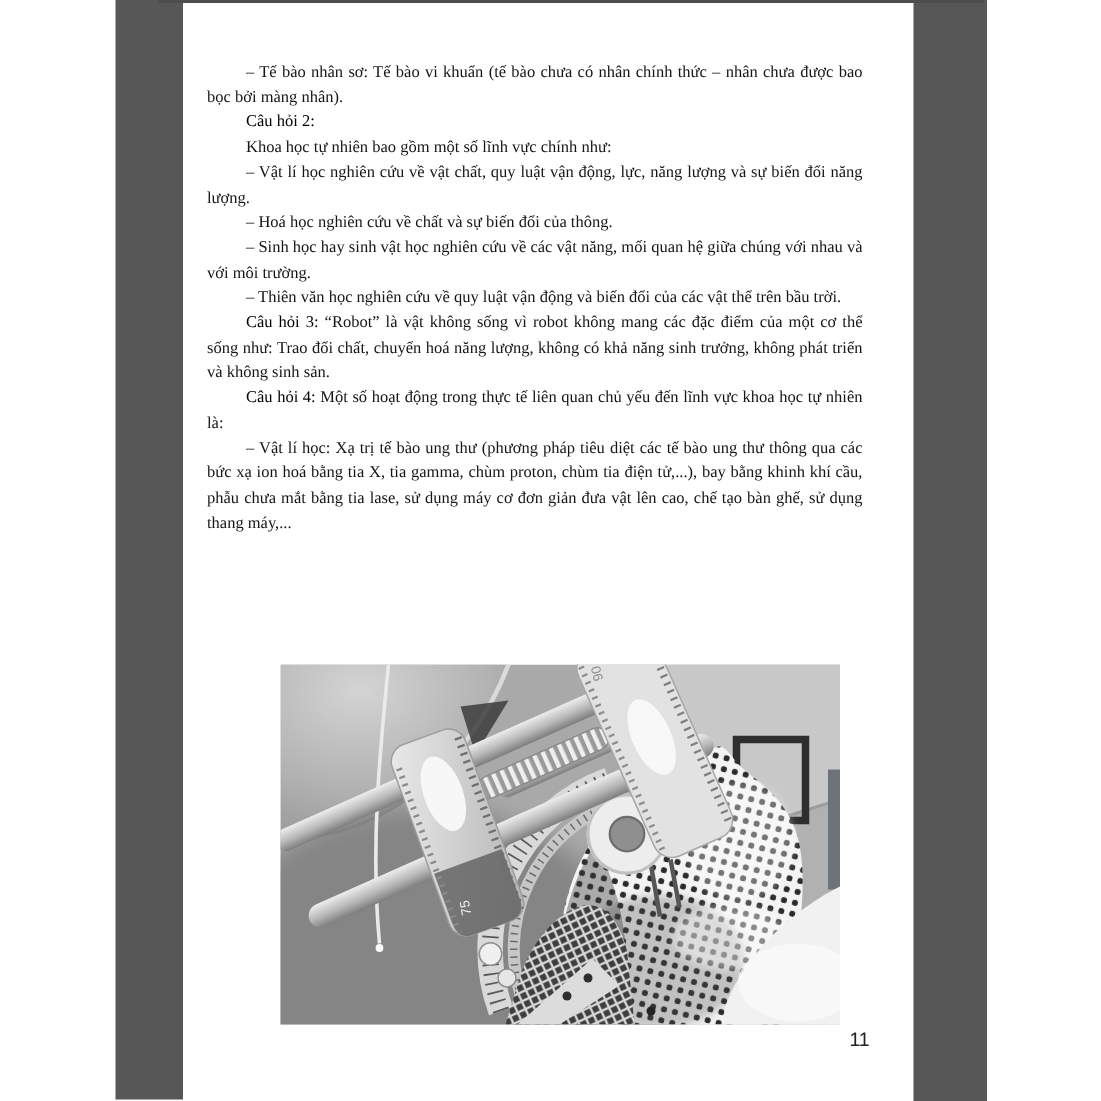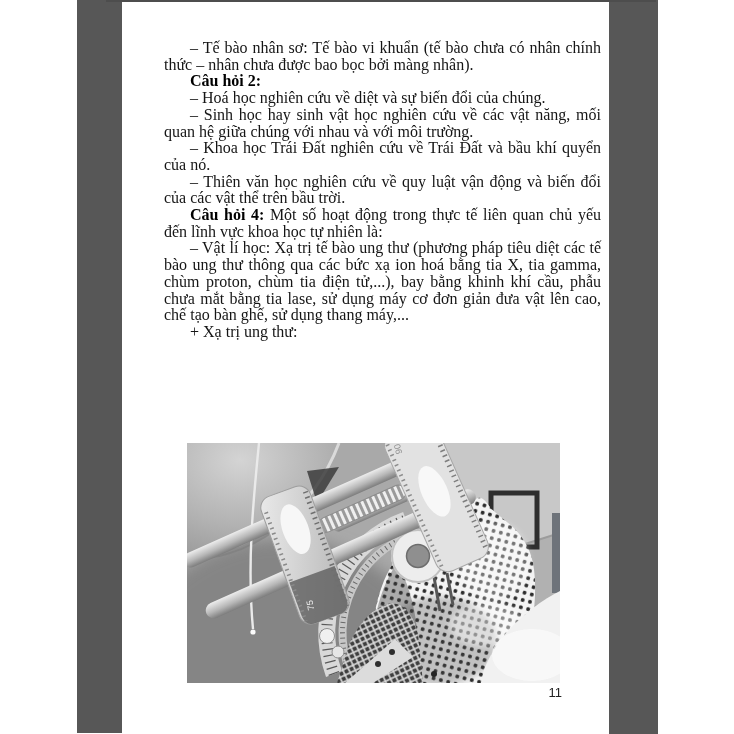--- a/index.html
+++ b/index.html
@@ -6,50 +6,51 @@
   body{
     width:734px;height:734px;position:relative;background:#ffffff;
     overflow:hidden;
     font-family:"Liberation Serif", serif;
   }
   .side-bar{position:absolute;top:0;background:#575757;}
   .bar-left{left:77px;width:45px;height:733px;}
   .bar-right{left:609px;width:49px;height:734px;}
   .top-rule{position:absolute;left:106px;top:0;width:550px;height:2px;background:#4d4d4d;}
   .page-text{
-    position:absolute;left:164px;top:40px;width:437px;
-    font-size:16px;line-height:16.7px;color:#151515;
+    position:absolute;left:138px;top:40px;width:437px;
+    font-size:11px;line-height:16.7px;color:#151515;
     text-align:justify;
   }
   .page-text p{margin:0;text-indent:26px;}
-  .page-text b{font-weight:bold;color:#000;}
+  .page-text b{font-weight:normal;color:#000;}
   .photo{position:absolute;left:187px;top:443px;width:373px;height:240px;}
   .page-number{
-    position:absolute;left:532px;top:685px;width:30px;
+    position:absolute;left:558px;top:685px;width:30px;
     font-family:"Liberation Sans", sans-serif;
-    font-size:13px;color:#222;text-align:right;
+    font-size:13px;color:#222;text-align:center;
   }
 </style>
 </head>
 <body>
 
 <div class="side-bar bar-left"></div>
 <div class="side-bar bar-right"></div>
 <div class="top-rule"></div>
 
 <div class="page-text">
   <p><b></b><span>– Tế bào nhân sơ: Tế bào vi khuẩn (tế bào chưa có nhân chính thức – nhân chưa được bao bọc bởi màng nhân).</span></p>
   <p><b>Câu hỏi 2:</b><span></span></p>
-  <p><b></b><span>– Hoá học nghiên cứu về diệt và sự biến đổi của chúng.</span></p>
+  <p><b></b><span>Khoa học tự nhiên bao gồm một số lĩnh vực chính như:</span></p>
+  <p><b></b><span>– Vật lí học nghiên cứu về vật chất, quy luật vận động, lực, năng lượng và sự biến đổi năng lượng.</span></p>
+  <p><b></b><span>– Hoá học nghiên cứu về chất và sự biến đổi của thông.</span></p>
   <p><b></b><span>– Sinh học hay sinh vật học nghiên cứu về các vật năng, mối quan hệ giữa chúng với nhau và với môi trường.</span></p>
-  <p><b></b><span>– Khoa học Trái Đất nghiên cứu về Trái Đất và bầu khí quyển của nó.</span></p>
   <p><b></b><span>– Thiên văn học nghiên cứu về quy luật vận động và biến đổi của các vật thể trên bầu trời.</span></p>
+  <p><b>Câu hỏi 3:</b><span> “Robot” là vật không sống vì robot không mang các đặc điểm của một cơ thể sống như: Trao đổi chất, chuyển hoá năng lượng, không có khả năng sinh trưởng, không phát triển và không sinh sản.</span></p>
   <p><b>Câu hỏi 4:</b><span> Một số hoạt động trong thực tế liên quan chủ yếu đến lĩnh vực khoa học tự nhiên là:</span></p>
   <p><b></b><span>– Vật lí học: Xạ trị tế bào ung thư (phương pháp tiêu diệt các tế bào ung thư thông qua các bức xạ ion hoá bằng tia X, tia gamma, chùm proton, chùm tia điện tử,...), bay bằng khinh khí cầu, phẫu chưa mắt bằng tia lase, sử dụng máy cơ đơn giản đưa vật lên cao, chế tạo bàn ghế, sử dụng thang máy,...</span></p>
-  <p><b></b><span>+ Xạ trị ung thư:</span></p>
 </div>
 
 <svg class="photo" viewBox="0 0 373 240" preserveAspectRatio="none">
   <defs>
     <radialGradient id="machG" cx="35%" cy="15%" r="95%">
       <stop offset="0%" stop-color="#d4d4d4"></stop>
       <stop offset="60%" stop-color="#b2b2b2"></stop>
       <stop offset="100%" stop-color="#989898"></stop>
     </radialGradient>
     <linearGradient id="rodG" x1="0" y1="0" x2="0" y2="1">

